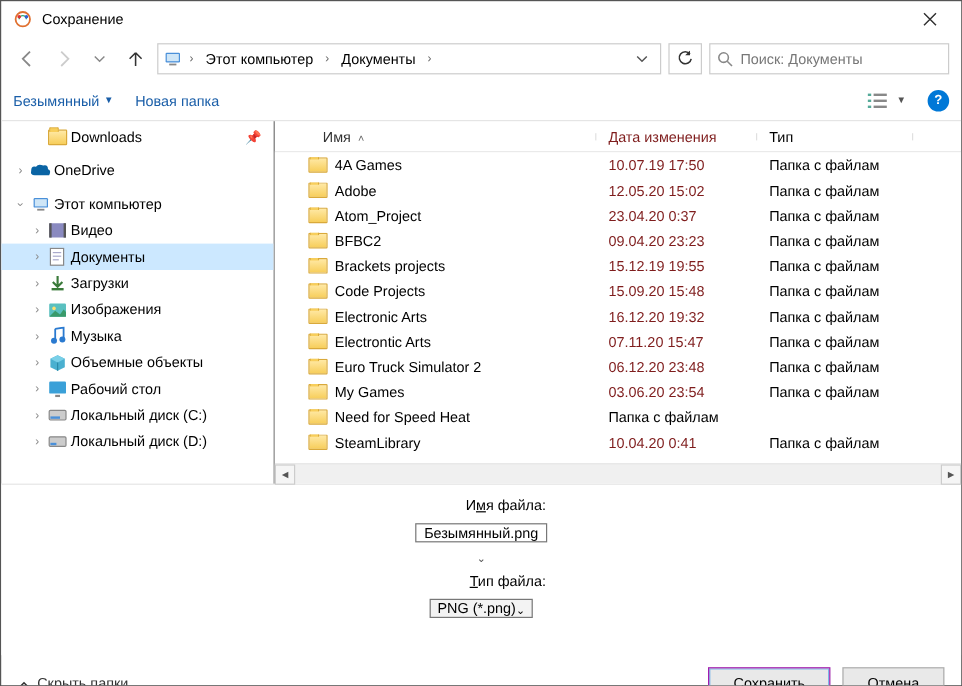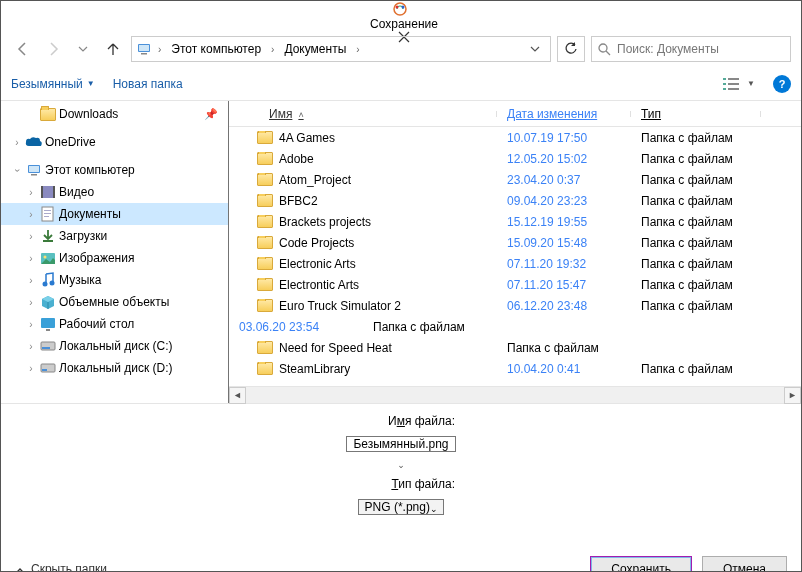--- a/index.html
+++ b/index.html
@@ -1,18 +1,18 @@
 <!DOCTYPE html>
 <html><head>
 <meta charset="utf-8">
 <style>
 * { box-sizing: border-box; margin: 0; padding: 0; font-family: "Segoe UI", Tahoma, sans-serif; font-size: 12px; }
 body { background: #fff; width: 802px; height: 572px; overflow: hidden; border: 1px solid #555; }
 
-.titlebar { display: flex; align-items: center; height: 30px; padding: 0 4px 0 10px; flex-direction: column; }
+.titlebar { display: flex; align-items: center; height: 30px; padding: 0 4px 0 10px; }
 .titlebar .icon { width: 16px; height: 16px; margin-right: 8px; }
 .titlebar .title { flex: 1; font-size: 12px; }
 .titlebar .close { width: 45px; height: 30px; display: flex; align-items: center; justify-content: center; font-size: 14px; }
 
 .navbar { display: flex; align-items: center; height: 36px; padding: 4px 10px; gap: 6px; }
 .nav-btn { width: 24px; height: 24px; display: flex; align-items: center; justify-content: center; color: #999; }
 .nav-btn.enabled { color: #333; }
 .crumb-box { flex: 1; display: flex; align-items: center; border: 1px solid #ccc; height: 26px; padding: 0 4px; gap: 4px; min-width: 0; }
 .crumb-box .pc-icon { width: 16px; height: 16px; }
 .crumb-sep { color: #666; font-size: 10px; padding: 0 2px; }
@@ -34,28 +34,28 @@
 .tree { width: 228px; border-right: 1px solid #737373; overflow: hidden; padding-top: 2px; }
 .tree-row { display: flex; align-items: center; height: 22px; padding-left: 10px; gap: 2px; position: relative; }
 .tree-row .exp { width: 12px; color: #888; font-size: 10px; text-align: center; }
 .tree-row .ticon { width: 18px; height: 18px; display: flex; align-items: center; justify-content: center; }
 .tree-row.selected { background: #cce8ff; }
 .tree-row .pin { position: absolute; right: 10px; color: #888; font-size: 11px; }
 .tree-row.l1 { padding-left: 24px; }
 
 .filepane { flex: 1; display: flex; flex-direction: column; }
 .fp-header { display: flex; height: 26px; border-bottom: 1px solid #e5e5e5; align-items: center; font-size: 12px; color: #333; }
-.fp-header .col { padding: 0 10px; position: relative; text-decoration: underline; }
+.fp-header .col { padding: 0 10px; position: relative; }
 .fp-header .col::after { content: ""; position: absolute; right: 0; top: 4px; bottom: 4px; width: 1px; background: #e0e0e0; }
 .fp-header .sort { font-size: 9px; color: #666; margin-left: 6px; }
 .fp-rows { flex: 1; overflow: hidden; background: #fff; }
 .fp-row { display: flex; align-items: center; height: 21px; }
 .fp-row .fcell { padding: 0 10px; overflow: hidden; white-space: nowrap; text-overflow: ellipsis; display: flex; align-items: center; gap: 6px; }
 .col-name { width: 268px; }
-.col-date { width: 134px; color: #3b82f6; }
+.col-date { width: 134px; color: #7f1d1d; }
 .col-type { width: 130px; color: #000000; }
 .fp-scroll { height: 17px; border-top: 1px solid #e5e5e5; display: flex; align-items: center; background: #f0f0f0; }
 .fp-scroll .sc-btn { width: 17px; height: 17px; display: flex; align-items: center; justify-content: center; font-size: 9px; color: #555; border: 1px solid #ccc; background: #f5f5f5; }
 .fp-scroll .sc-track { flex: 1; height: 17px; }
 
 .folder-ic { width: 16px; height: 13px; background: linear-gradient(#ffe9a6, #f7ce5b); border: 1px solid #d9a93a; border-radius: 1px; position: relative; }
 .folder-ic::before { content: ""; position: absolute; top: -3px; left: 0; width: 6px; height: 3px; background: #f7ce5b; border: 1px solid #d9a93a; border-bottom: none; border-radius: 1px 1px 0 0; }
 
 .bottom { border-top: 1px solid #e5e5e5; padding: 10px 14px 6px 14px; background: #fff; }
 .form-row { display: flex; align-items: center; margin-bottom: 7px; gap: 8px; flex-direction: column; }
@@ -356,40 +356,44 @@
             <span>Code Projects</span>
           </div>
           <div class="fcell col-date">15.09.20 15:48</div>
           <div class="fcell col-type">Папка с файлам</div>
         </div>
         <div class="fp-row">
           <div class="fcell col-name" style="padding-left:28px">
             <span class="folder-ic"></span>
             <span>Electronic Arts</span>
           </div>
-          <div class="fcell col-date">07.11.20 19:32</div>
+          <div class="fcell col-date">16.12.20 19:32</div>
           <div class="fcell col-type">Папка с файлам</div>
         </div>
         <div class="fp-row">
           <div class="fcell col-name" style="padding-left:28px">
             <span class="folder-ic"></span>
             <span>Electrontic Arts</span>
           </div>
           <div class="fcell col-date">07.11.20 15:47</div>
           <div class="fcell col-type">Папка с файлам</div>
         </div>
         <div class="fp-row">
           <div class="fcell col-name" style="padding-left:28px">
             <span class="folder-ic"></span>
             <span>Euro Truck Simulator 2</span>
           </div>
           <div class="fcell col-date">06.12.20 23:48</div>
           <div class="fcell col-type">Папка с файлам</div>
         </div>
         <div class="fp-row">
+          <div class="fcell col-name" style="padding-left:28px">
+            <span class="folder-ic"></span>
+            <span>My Games</span>
+          </div>
           <div class="fcell col-date">03.06.20 23:54</div>
           <div class="fcell col-type">Папка с файлам</div>
         </div>
         <div class="fp-row">
           <div class="fcell col-name" style="padding-left:28px">
             <span class="folder-ic"></span>
             <span>Need for Speed Heat</span>
           </div>
           <div class="fcell col-type">Папка с файлам</div>
         </div>

